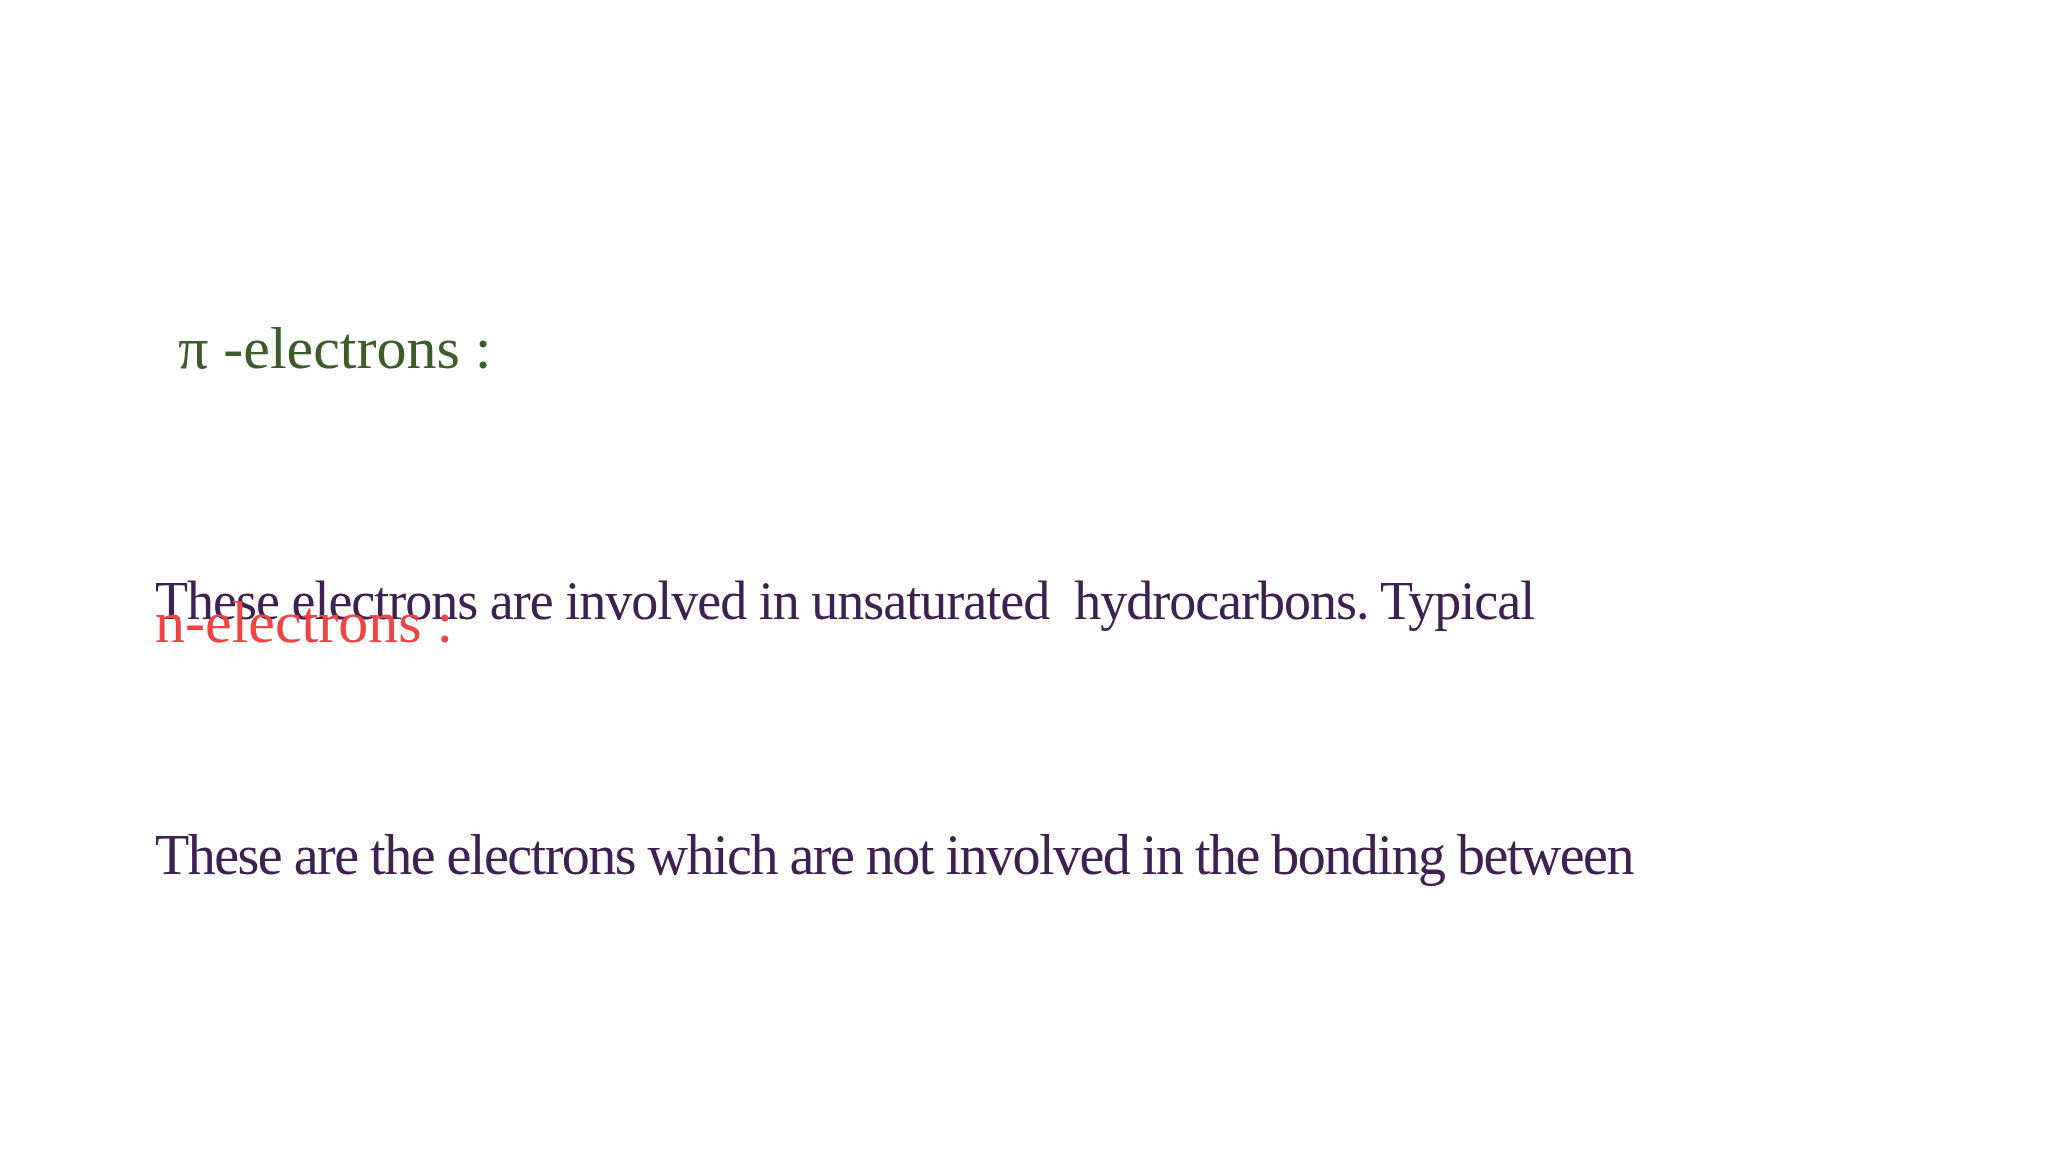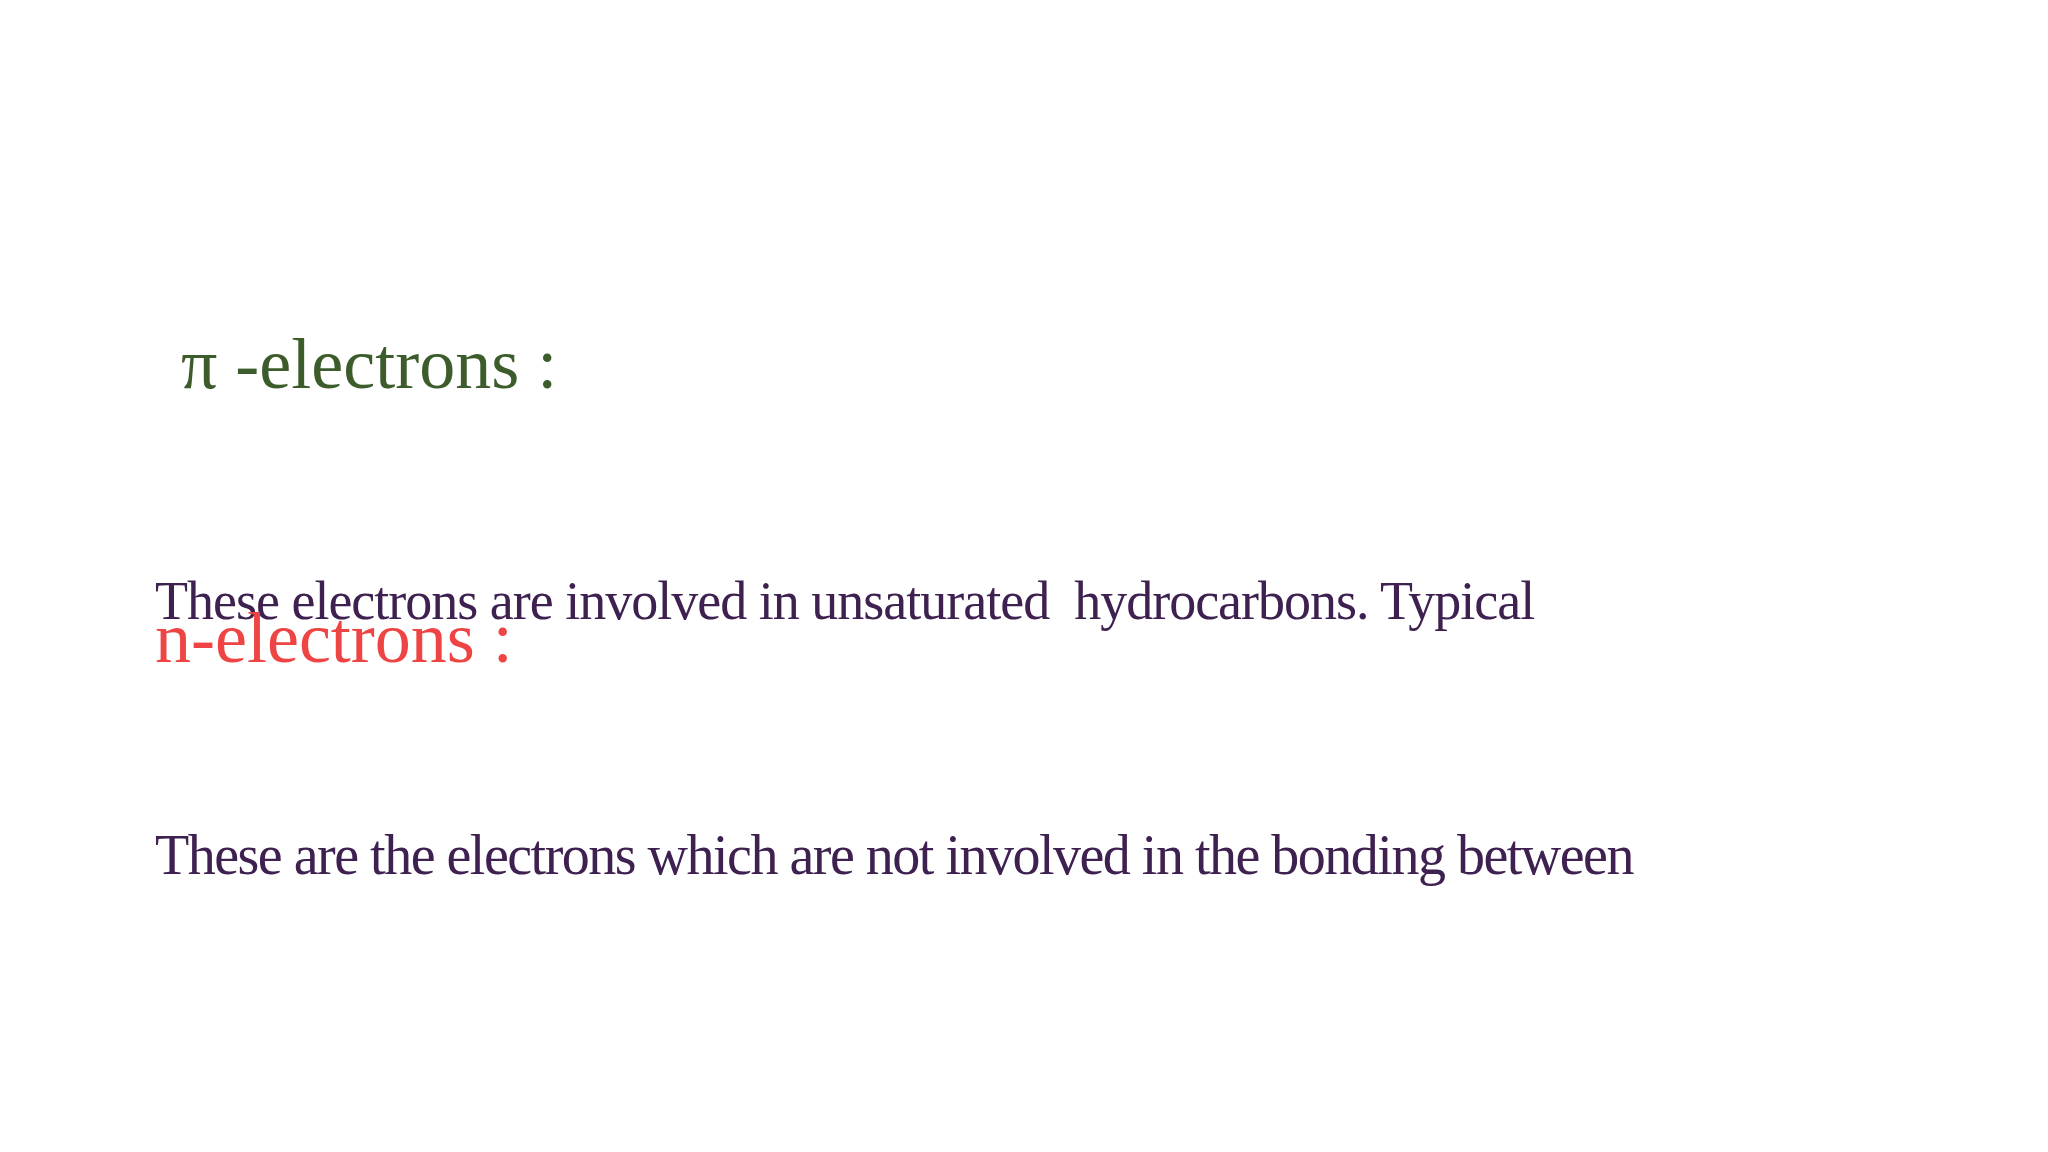--- a/index.html
+++ b/index.html
@@ -11,24 +11,23 @@
     position: relative;
     width: 2048px;
     height: 1152px;
     background: #ffffff;
     overflow: hidden;
     font-family: "Liberation Serif", "DejaVu Serif", serif;
   }
   .heading {
     position: absolute;
     white-space: pre;
-    font-size: 72px;
+    font-size: 60px;
     line-height: 76px;
     font-weight: 400;
-    margin-top: 16px;
   }
   .heading-pi {
     left: 163px;
     top: 310px;
     color: #3d5c2b;
   }
   .heading-n {
     left: 155px;
     top: 584px;
     color: #ef4444;

